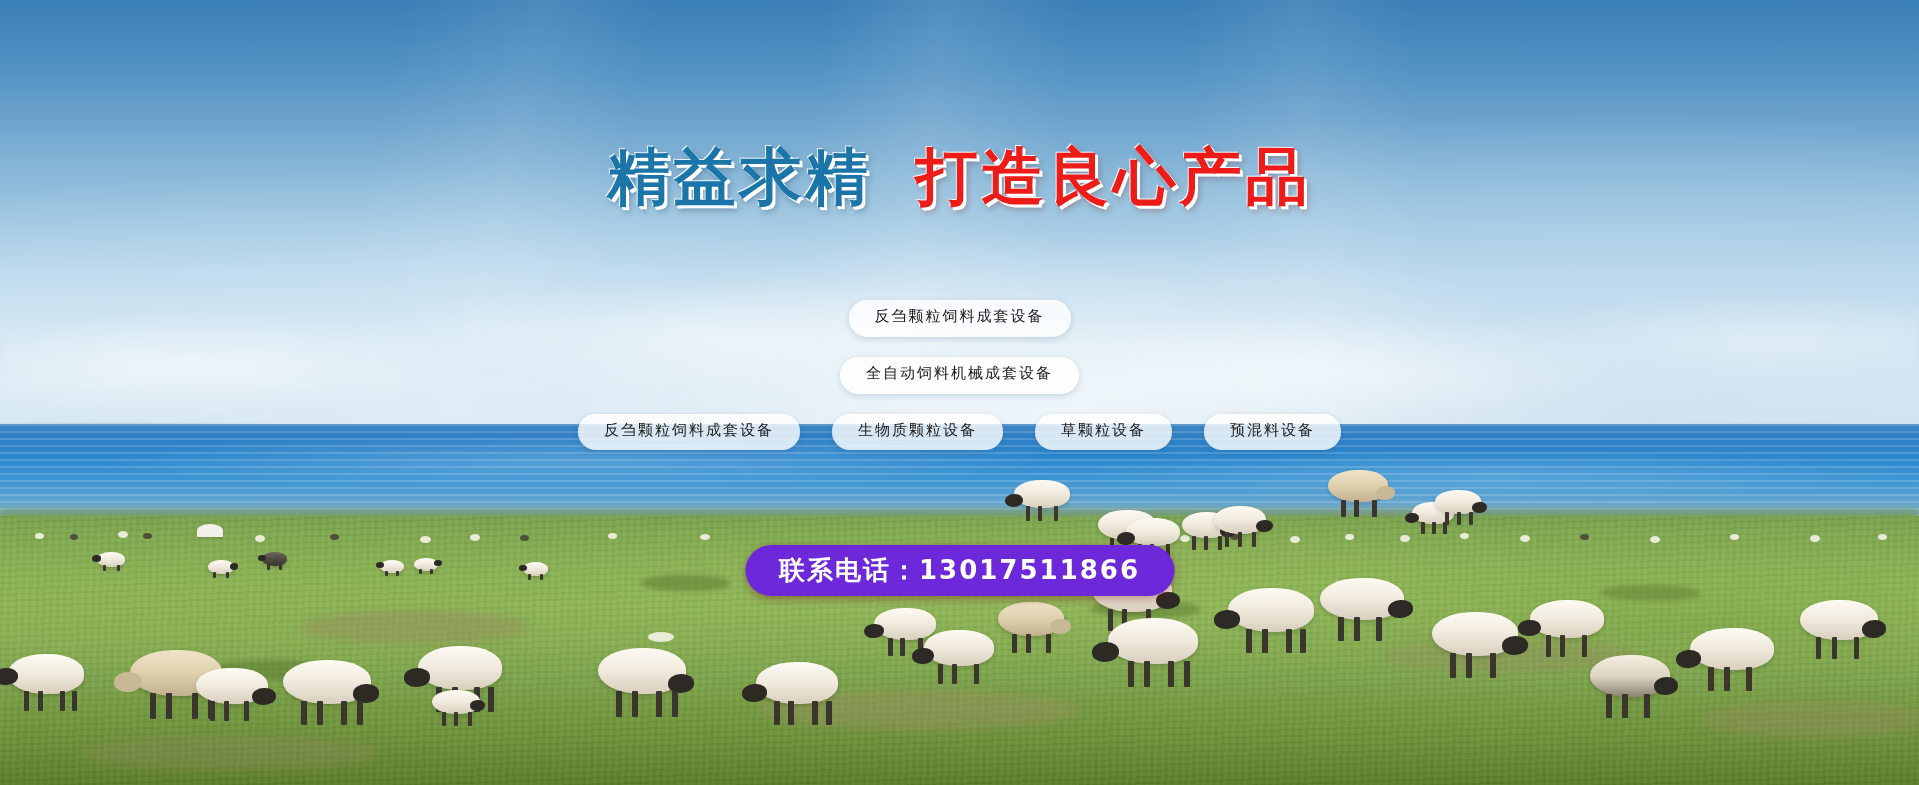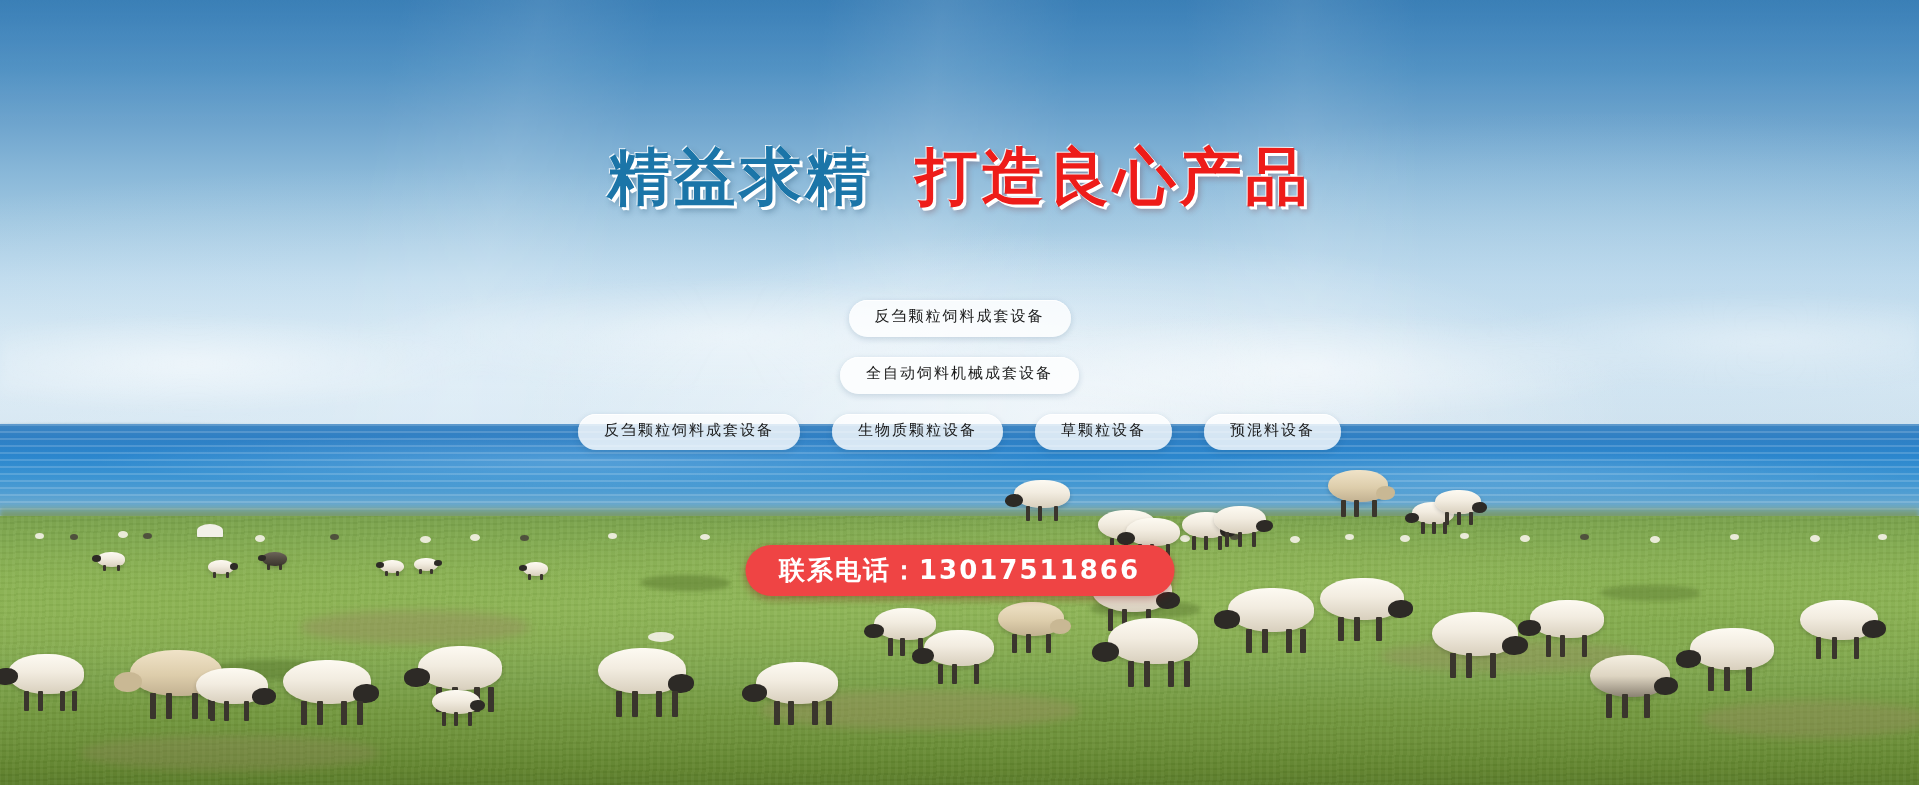--- a/index.html
+++ b/index.html
@@ -181,21 +181,21 @@
     letter-spacing:2px;
     line-height:1.25;
     white-space:nowrap;
     box-shadow:0 2px 6px rgba(30,70,110,.18), inset 0 1px 0 rgba(255,255,255,.9);
     font-family:Liberation Mono, monospace;
   }
 
   
   .phone-bar{
     position:absolute;top:545px;left:50%;transform:translateX(-50%);
-    background:#ef4444;
+    background:#6d28d9;
     border-radius:26px;
     padding:8px 34px;
     color:#ffffff;
     font-size:26px;font-weight:bold;letter-spacing:2px;
     white-space:nowrap;
     box-shadow:0 3px 8px rgba(120,10,10,.38);
     font-family:"DejaVu Sans","Liberation Sans",sans-serif;
   }
   .phone-num{letter-spacing:2px;}
 </style>

